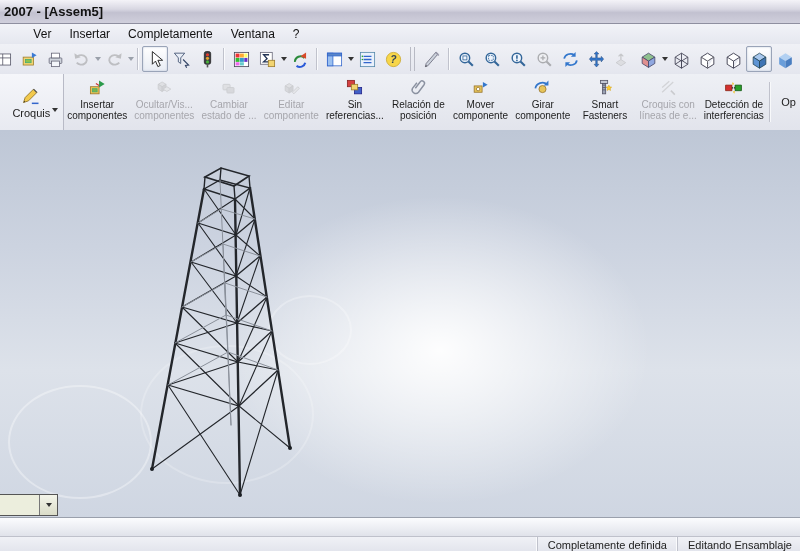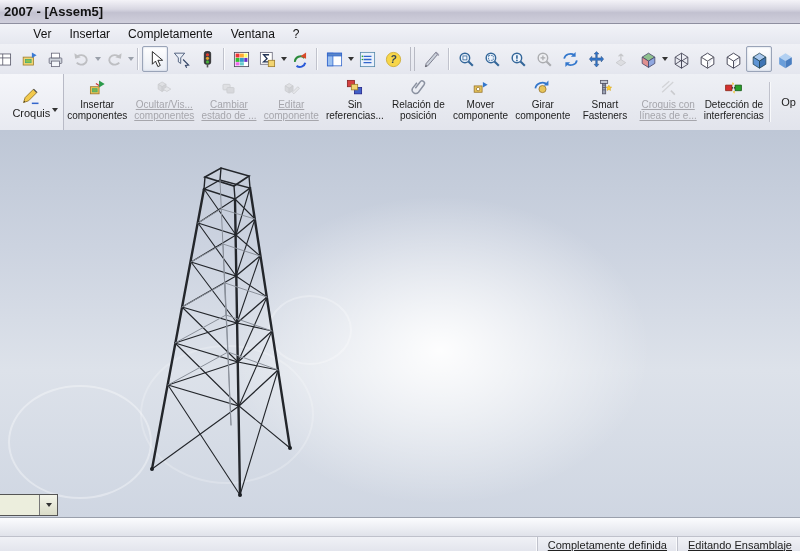--- a/index.html
+++ b/index.html
@@ -32,42 +32,42 @@
   .dd.dim{border-top-color:#9aa0aa;}
   
   .ribbon{position:absolute;left:0;top:74px;width:800px;height:56px;background:linear-gradient(180deg,#eef0f5,#e2e4ec);border-bottom:1px solid #aab;display:flex;align-items:stretch;}
   .cm-tab{width:66px;background:linear-gradient(180deg,#f5f6fa,#e8eaf1);border-right:1px solid #b8bac6;display:flex;flex-direction:column;align-items:center;justify-content:center;gap:2px;position:relative;}
   .cm-tab .rlab{font-size:11px;color:#222;}
   .cm-tab .dd{position:absolute;right:5px;bottom:18px;}
   .rbtn{display:flex;flex-direction:column;align-items:center;justify-content:flex-start;padding:4px 5px 2px;min-width:52px;cursor:default;}
   .rbtn .ricon{height:22px;display:flex;align-items:center;}
   .rbtn .ricon svg{width:20px;height:20px;}
   .rbtn .rlab{font-size:10px;line-height:11px;color:#1c1c1c;text-align:center;margin-top:2px;white-space:nowrap;}
-  .rbtn.disabled .rlab{color:#a6a6ac;text-decoration:underline;}
+  .rbtn.disabled .rlab{color:#a6a6ac;}
   .rbtn.disabled .ricon svg{filter:grayscale(1) opacity(.4);}
   .rmore{display:flex;align-items:center;font-size:11px;color:#222;padding:0 4px 0 8px;}
   .rsep{width:1px;background:#c0c2cc;border-right:1px solid #f8f9fb;margin:8px 2px;}
   
   .viewport{position:absolute;left:0;top:130px;width:800px;height:387px;overflow:hidden;
     background:
       radial-gradient(ellipse 300px 220px at 440px 220px, rgba(255,255,255,.95) 0%, rgba(255,255,255,0) 70%),
       linear-gradient(180deg,#bec7d6 0%,#ccd3e0 30%,#dde2ea 62%,#cfd6e2 100%);}
   .flare{position:absolute;border-radius:50%;border:2px solid rgba(255,255,255,.35);}
   .flare.f1{left:8px;top:255px;width:140px;height:110px;}
   .flare.f2{left:140px;top:215px;width:170px;height:135px;border-color:rgba(255,255,255,.22);}
   .flare.f3{left:268px;top:165px;width:80px;height:66px;border-color:rgba(255,255,255,.28);}
   .model{position:absolute;left:0;top:0;}
   .combo{position:absolute;left:-14px;bottom:1px;height:20px;width:70px;background:#eceedd;border:1px solid #555;display:flex;}
   .combo .cfield{flex:1;border-right:1px solid #777;}
   .combo .cbtn{width:17px;background:linear-gradient(180deg,#f4f5ea,#dadcc8);display:flex;align-items:center;justify-content:center;}
   
   .band{position:absolute;left:0;top:517px;width:800px;height:19px;background:linear-gradient(180deg,#fbfcfe,#dfe1e9);border-top:1px solid #9aa0ac;}
   .statusbar{position:absolute;left:0;top:536px;width:800px;height:15px;background:linear-gradient(180deg,#f0f1f6,#e2e4ec);border-top:1px solid #bfc1cb;display:flex;align-items:center;font-size:11px;color:#222;}
   .statusbar .spacer{flex:1;}
-  .scell{padding:0 10px;border-left:1px solid #c0c2cc;box-shadow:-1px 0 0 #fafbfd;height:100%;display:flex;align-items:center;white-space:nowrap;text-decoration:underline;}
+  .scell{padding:0 10px;border-left:1px solid #c0c2cc;box-shadow:-1px 0 0 #fafbfd;height:100%;display:flex;align-items:center;white-space:nowrap;}
   .scell.last{padding-right:0;min-width:112px;}
 </style>
 </head>
 <body>
 
 <svg width="0" height="0" style="position:absolute" aria-hidden="true">
   <defs>
     <symbol id="sym-grid" viewBox="0 0 24 24">
         <rect x="3" y="5" width="18" height="14" fill="#fff" stroke="#556"></rect>
         <path d="M3 10h18M11 5v14" stroke="#556" fill="none"></path>

